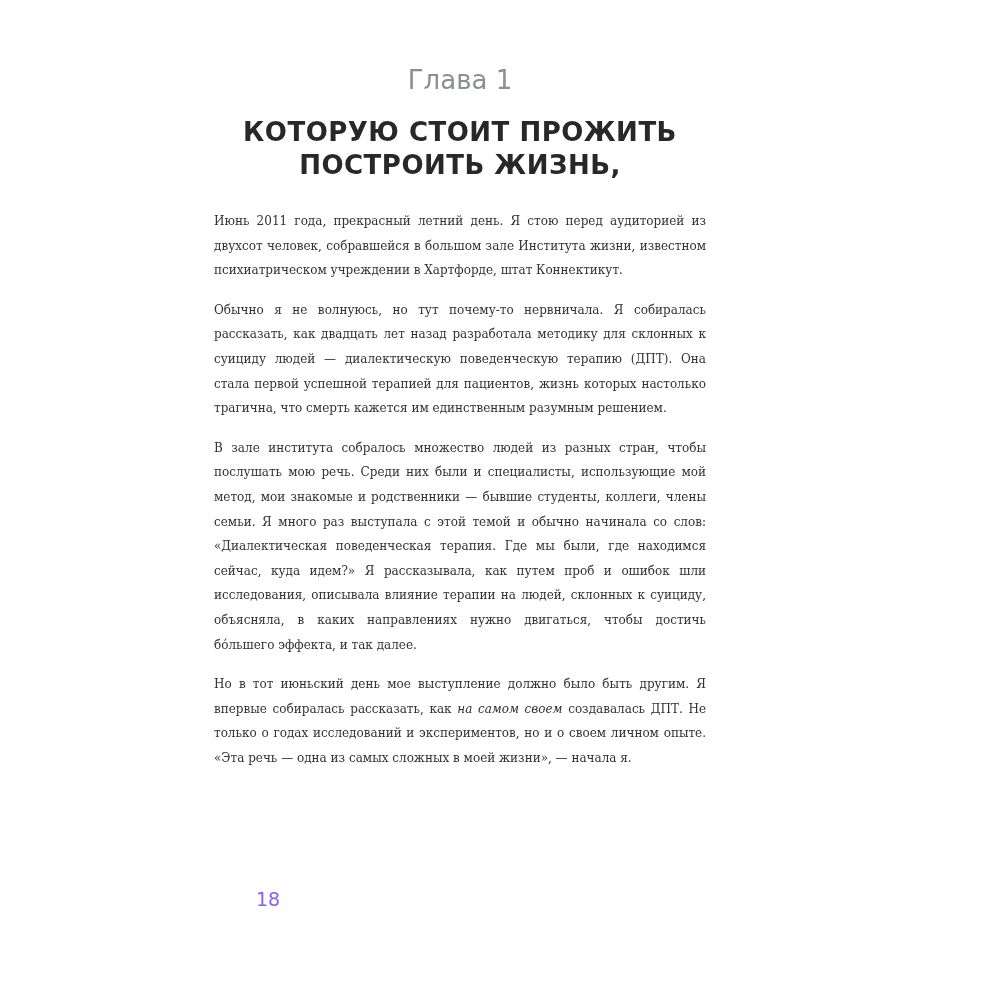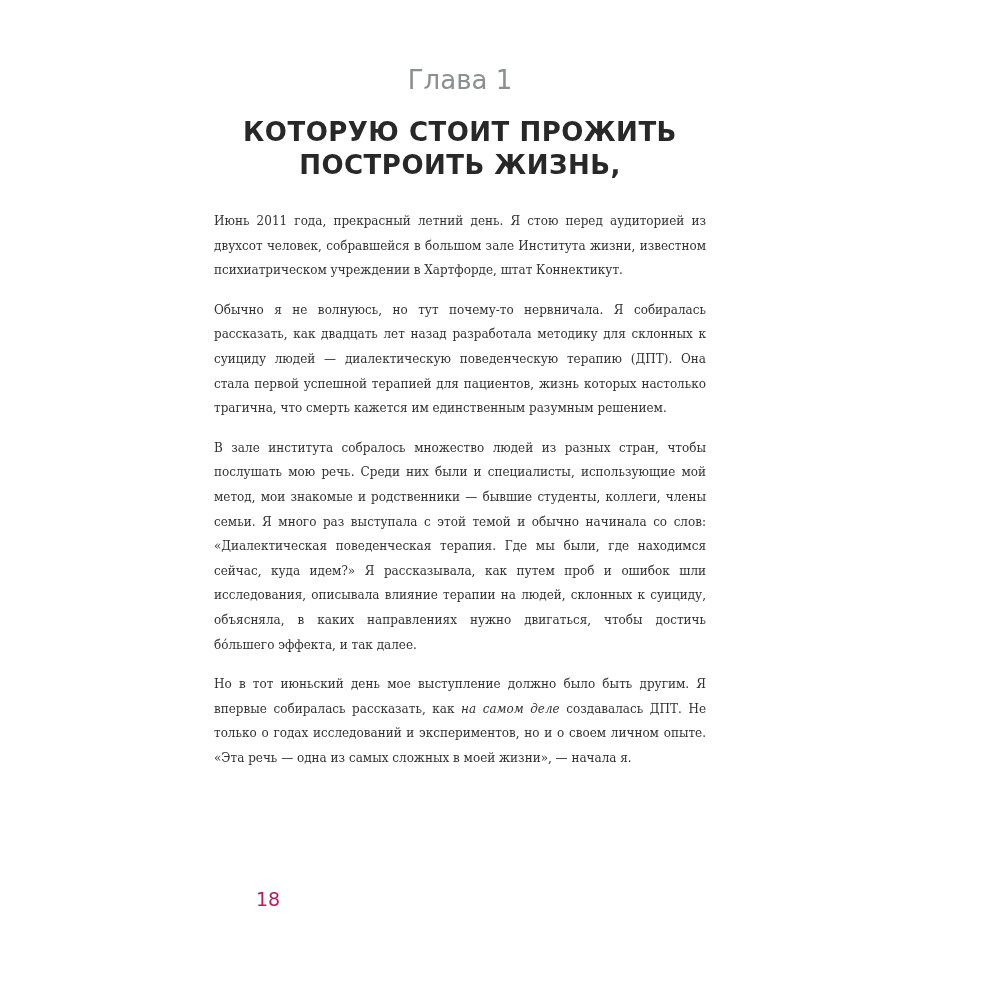--- a/index.html
+++ b/index.html
@@ -52,39 +52,39 @@
   }
   .italic-emphasis {
     font-style: italic;
   }
   .page-number {
     position: absolute;
     left: 256px;
     top: 888px;
     font-family: "DejaVu Sans", "Liberation Sans", sans-serif;
     font-size: 19px;
-    color: #be185d;
+    color: #8b5cf6;
   }
 </style>
 </head>
 <body>
 
 <div class="book-page">
   <div class="content-column">
 
     <div class="chapter-label">Глава 1</div>
 
     <div class="chapter-title">
       <div>КОТОРУЮ СТОИТ ПРОЖИТЬ</div>
       <div>ПОСТРОИТЬ ЖИЗНЬ,</div>
     </div>
 
     <div class="body-text">
       <p>Июнь 2011 года, прекрасный летний день. Я стою перед аудиторией из двухсот человек, собравшейся в большом зале Института жизни, известном психиатрическом учреждении в Хартфорде, штат Коннектикут.</p>
       <p>Обычно я не волнуюсь, но тут почему-то нервничала. Я собиралась рассказать, как двадцать лет назад разработала методику для склонных к суициду людей — диалектическую поведенческую терапию (ДПТ). Она стала первой успешной терапией для пациентов, жизнь которых настолько трагична, что смерть кажется им единственным разумным решением.</p>
       <p>В зале института собралось множество людей из разных стран, чтобы послушать мою речь. Среди них были и специалисты, использующие мой метод, мои знакомые и родственники — бывшие студенты, коллеги, члены семьи. Я много раз выступала с этой темой и обычно начинала со слов: «Диалектическая поведенческая терапия. Где мы были, где находимся сейчас, куда идем?» Я рассказывала, как путем проб и ошибок шли исследования, описывала влияние терапии на людей, склонных к суициду, объясняла, в каких направлениях нужно двигаться, чтобы достичь бо́льшего эффекта, и так далее.</p>
-      <p><span>Но в тот июньский день мое выступление должно было быть другим. Я впервые собиралась рассказать, как </span><span class="italic-emphasis">на самом деле</span><span> создавалась ДПТ. Не только о годах исследований и экспериментов, но и о своем личном опыте. «Эта речь — одна из самых сложных в моей жизни», — начала я.</span></p>
+      <p><span>Но в тот июньский день мое выступление должно было быть другим. Я впервые собиралась рассказать, как </span><span class="italic-emphasis">на самом своем</span><span> создавалась ДПТ. Не только о годах исследований и экспериментов, но и о своем личном опыте. «Эта речь — одна из самых сложных в моей жизни», — начала я.</span></p>
     </div>
 
   </div>
 
   <div class="page-number">18</div>
 </div>
 
 </body></html>

